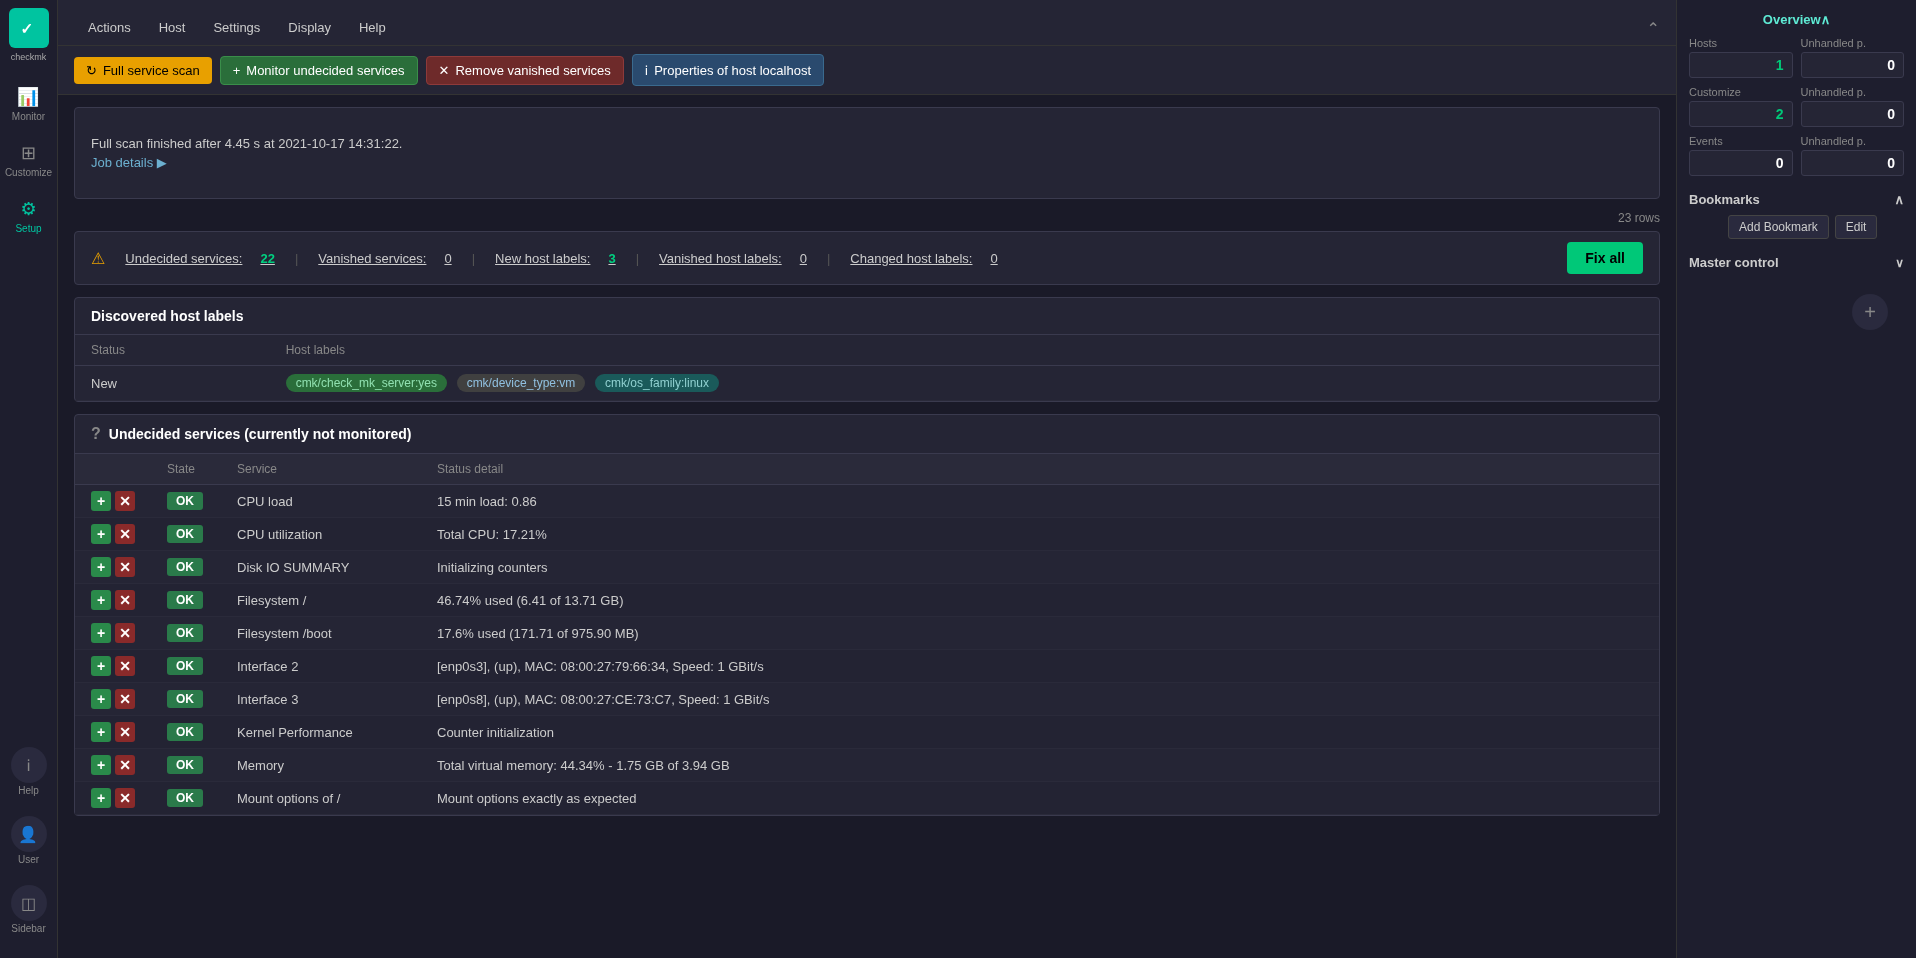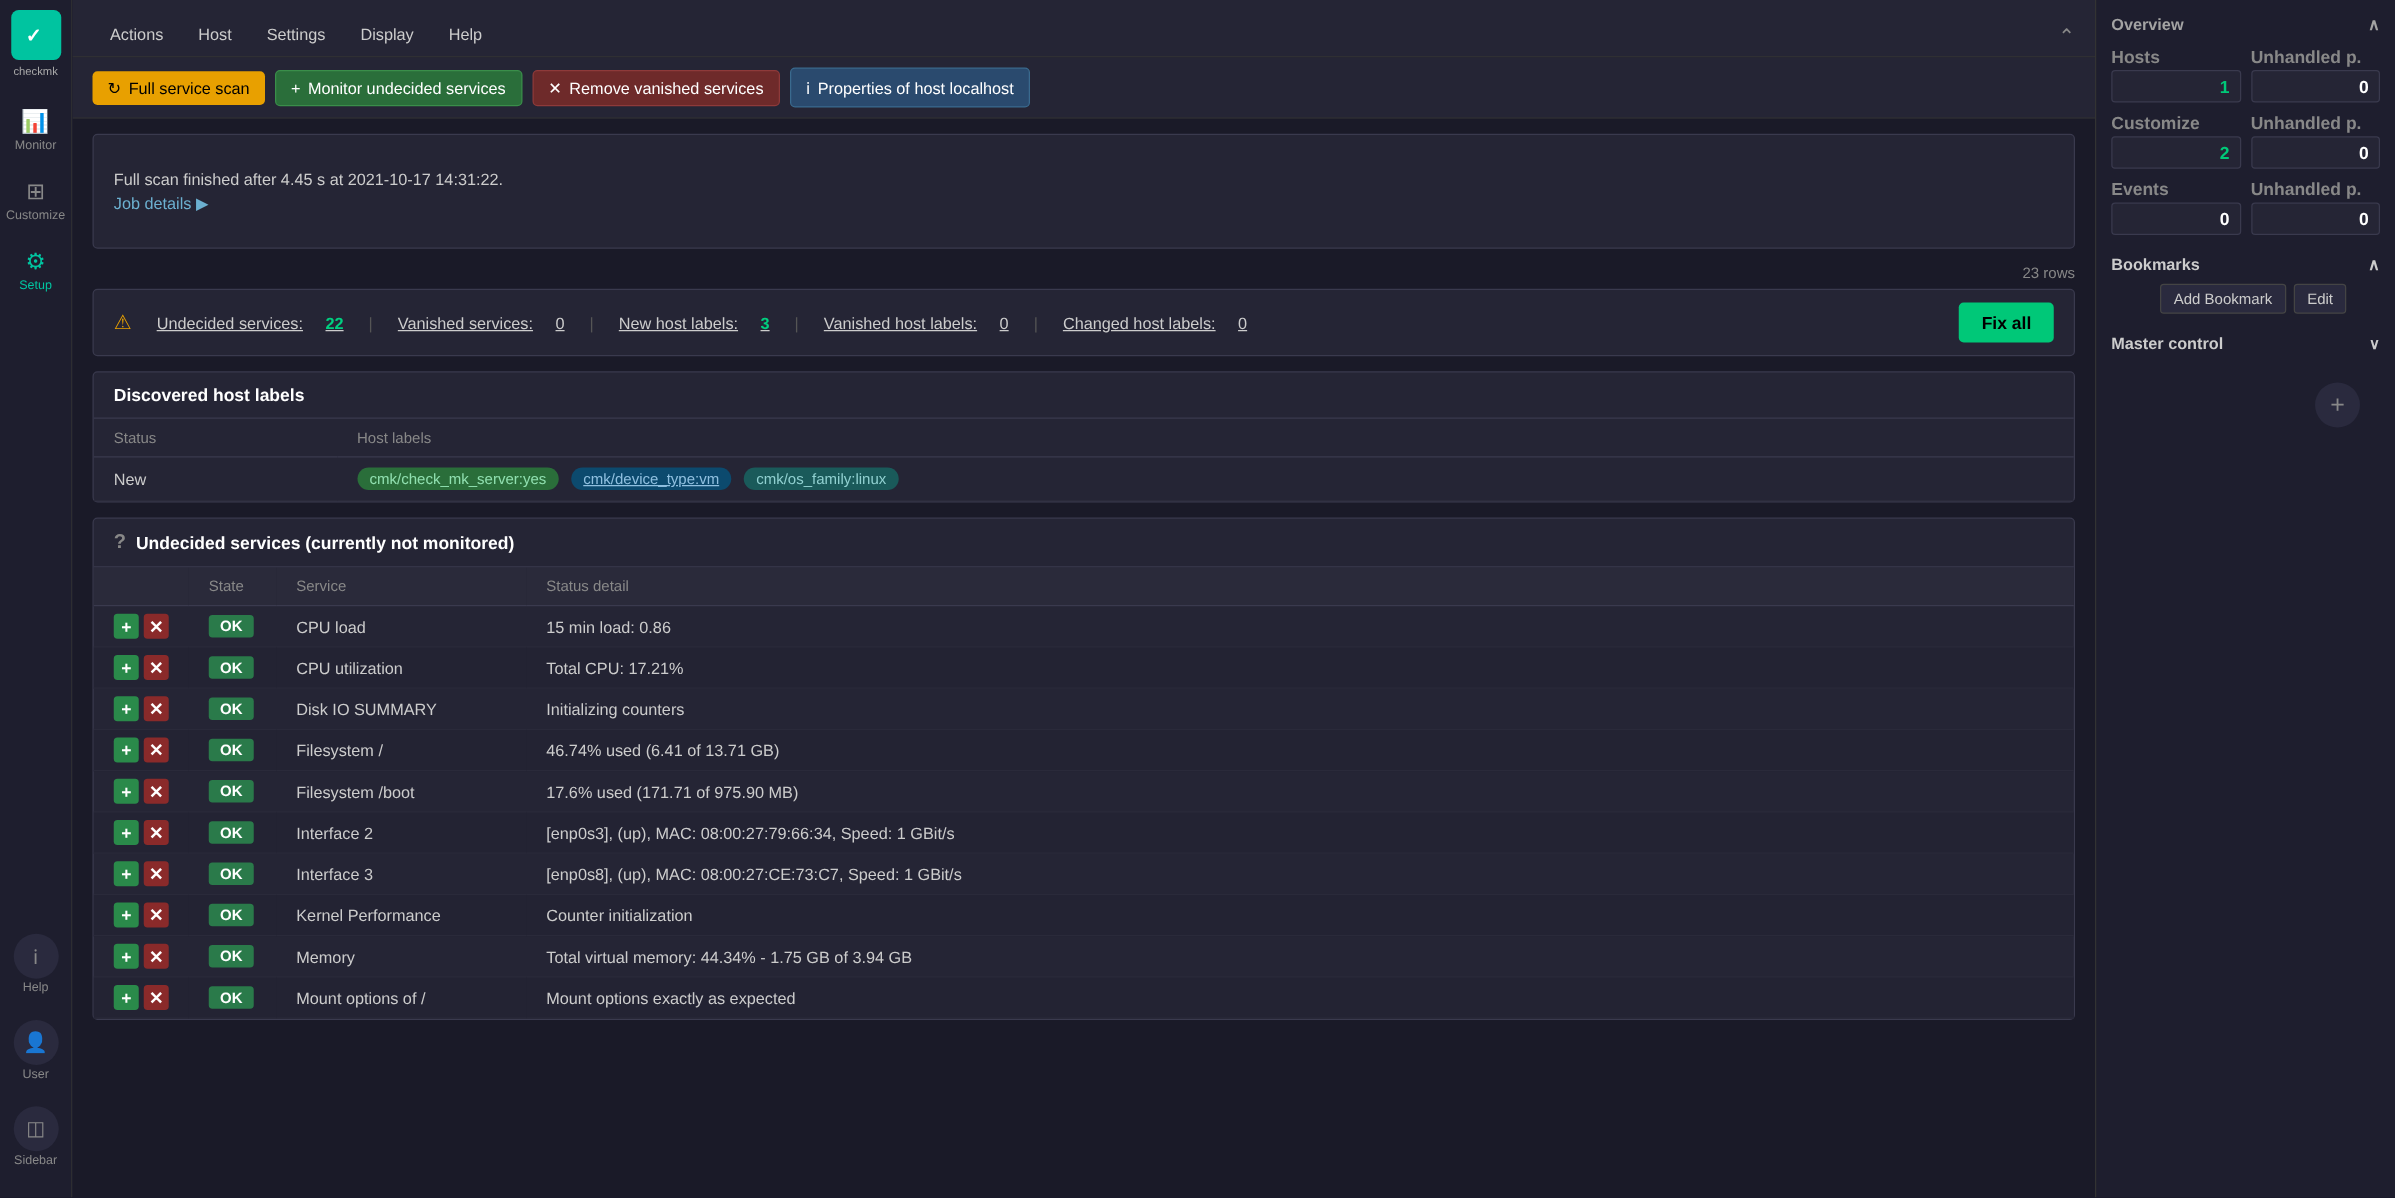--- a/index.html
+++ b/index.html
@@ -227,21 +227,21 @@
       vertical-align: middle;
     }
     .label-tag {
       display: inline-block;
       padding: 2px 10px;
       border-radius: 12px;
       font-size: 12px;
       margin-right: 6px;
     }
     .tag-green { background: #2a6e3a; color: #90e0b0; }
-    .tag-blue { background: #0c4a6e; color: #90c0e0; text-decoration: underline; }
+    .tag-blue { background: #404040; color: #90c0e0; }
     .tag-teal { background: #1a5a5a; color: #90d0d0; }
 
     
     .services-section {
       background: #252535;
       border: 1px solid #3a3a4e;
       border-radius: 4px;
     }
     .services-header {
       display: flex;
@@ -304,29 +304,29 @@
       background: #1e1e2e;
       border-left: 1px solid #333;
       padding: 12px;
       flex-shrink: 0;
       overflow-y: auto;
     }
     .right-section { margin-bottom: 16px; }
     .right-section-header {
       display: flex;
       align-items: center;
-      justify-content: space-between;
-      color: #a3a3a3;
+      justify-content: center;
+      color: #5eead4;
       font-weight: bold;
       margin-bottom: 10px;
       font-size: 13px;
     }
     .overview-grid { display: grid; grid-template-columns: 1fr 1fr; gap: 8px; }
     .overview-item {}
-    .overview-label { color: #888; font-size: 14px; margin-bottom: 3px; font-weight: bold; }
+    .overview-label { color: #888; font-size: 11px; margin-bottom: 3px; }
     .overview-value {
       background: #252535;
       border: 1px solid #3a3a4e;
       border-radius: 3px;
       padding: 4px 8px;
       font-size: 14px;
       font-weight: bold;
       color: #fff;
       text-align: right;
     }

